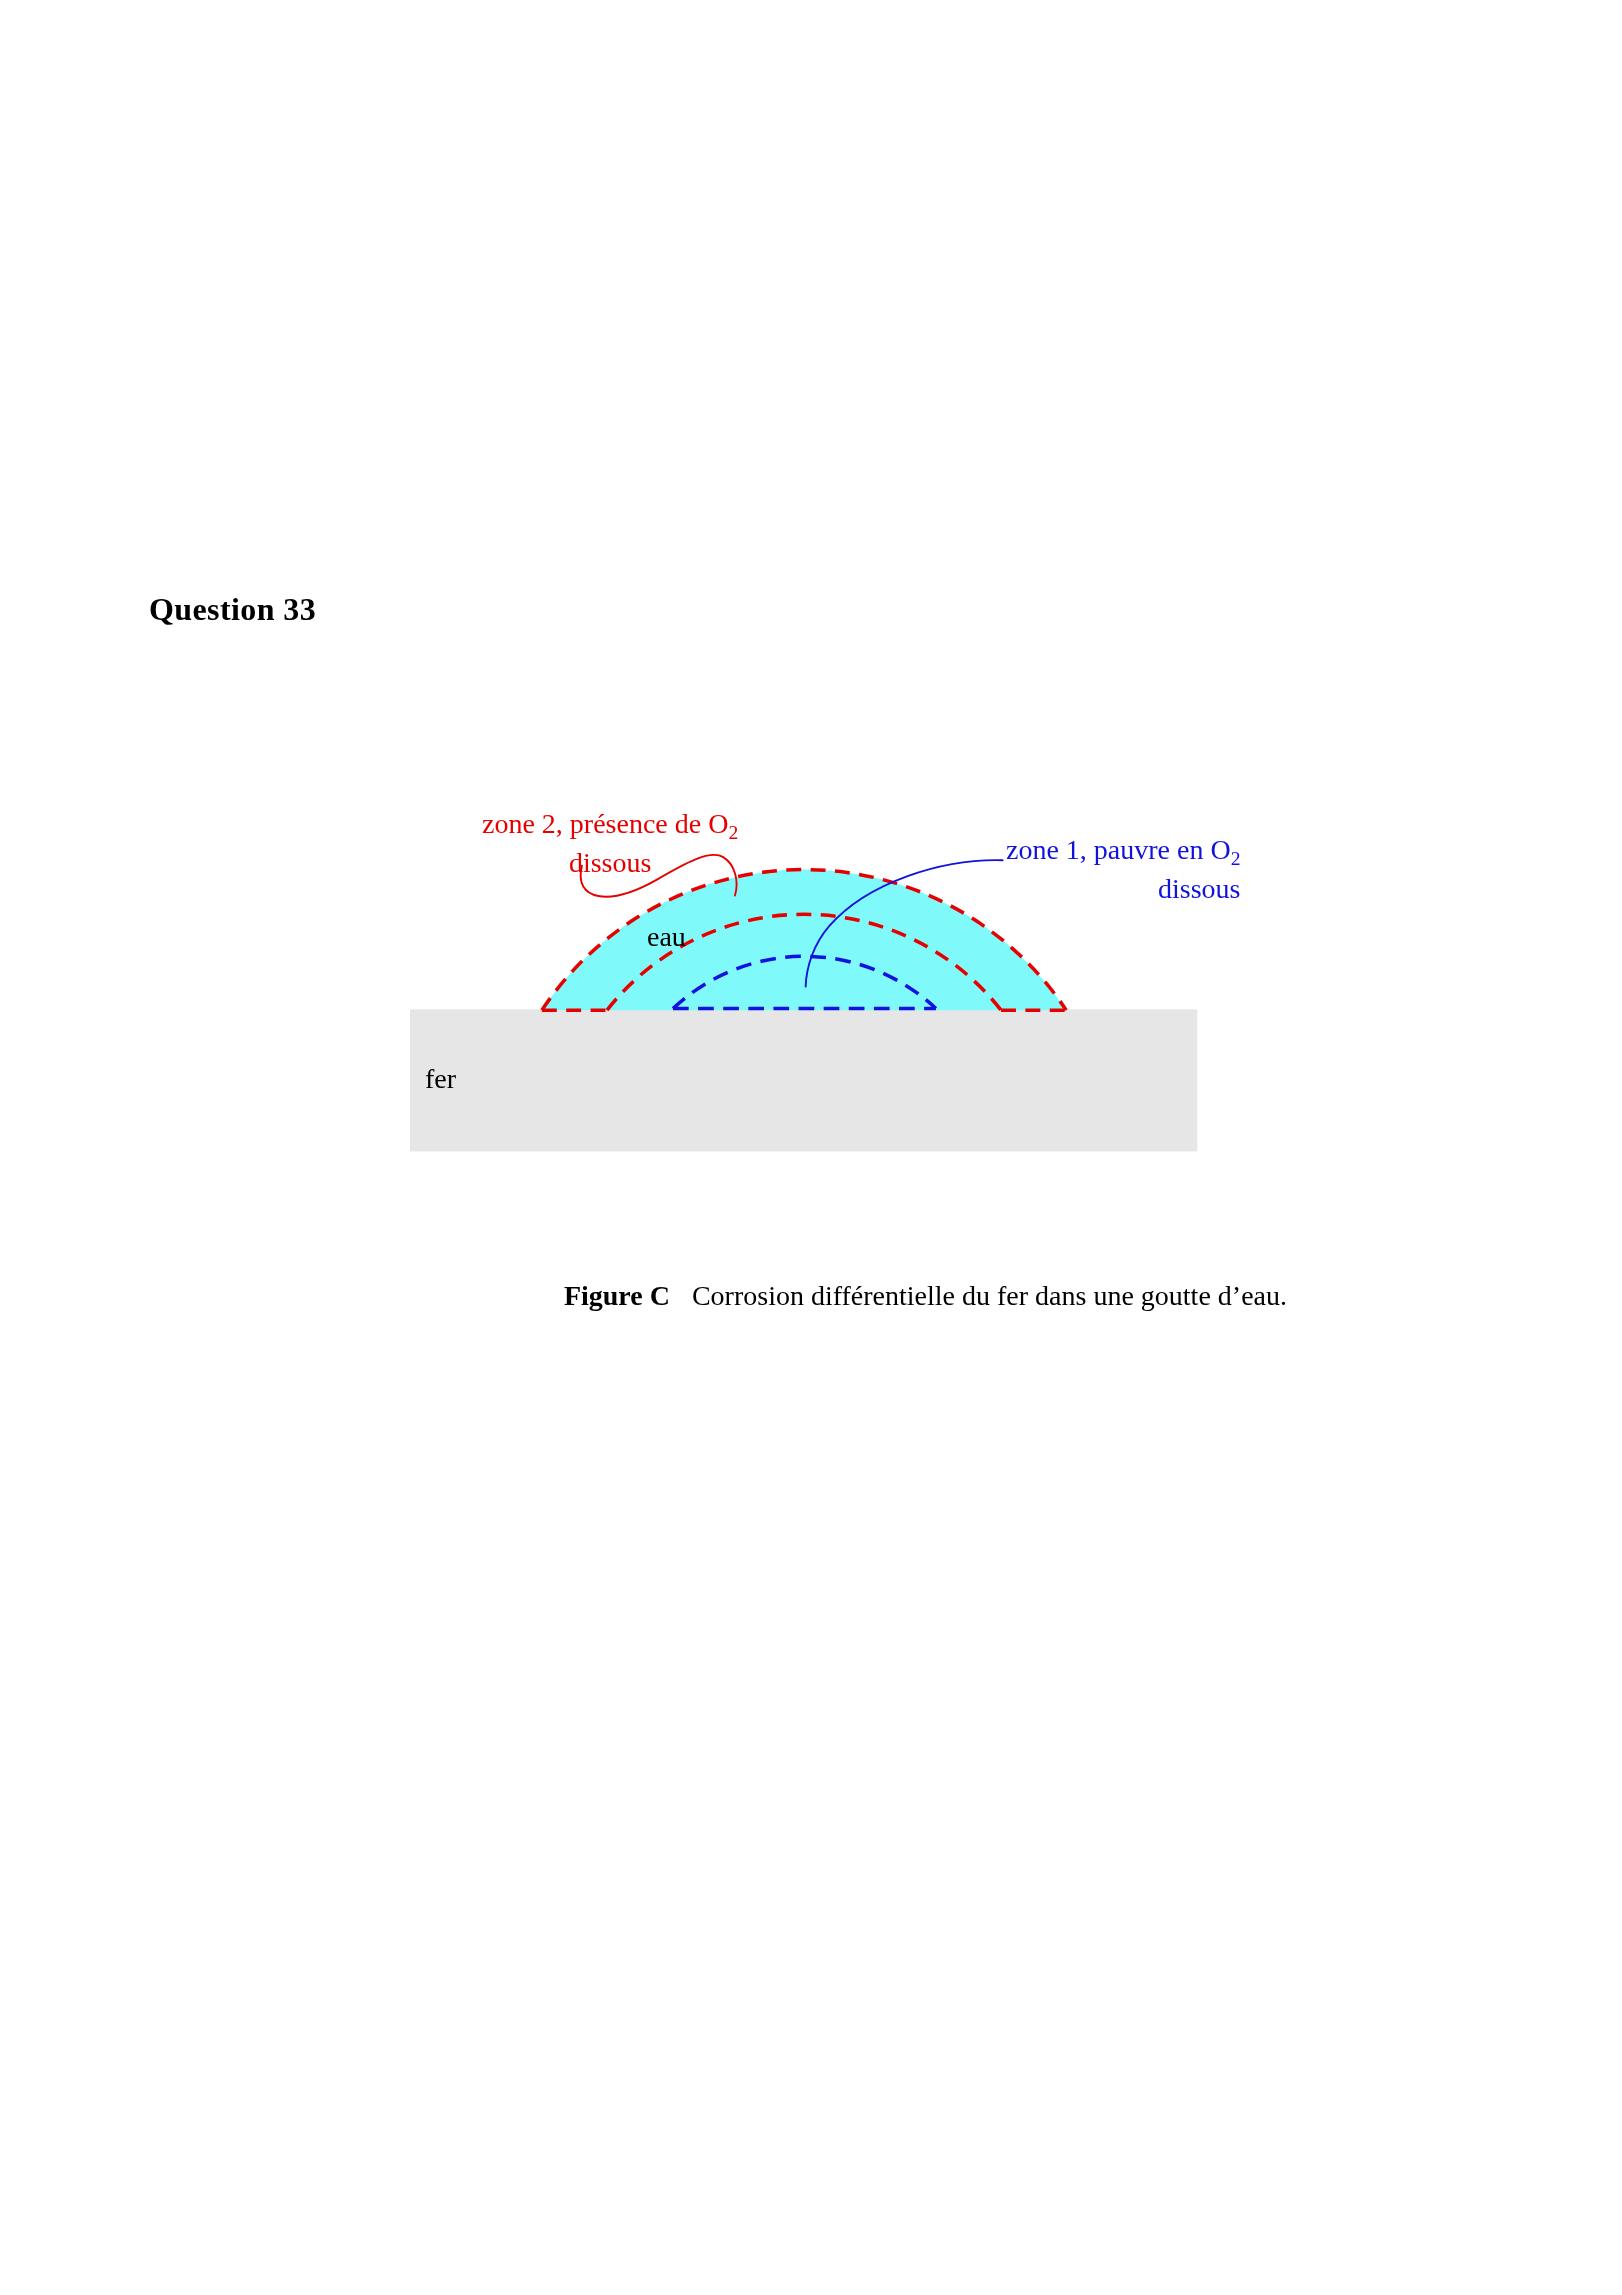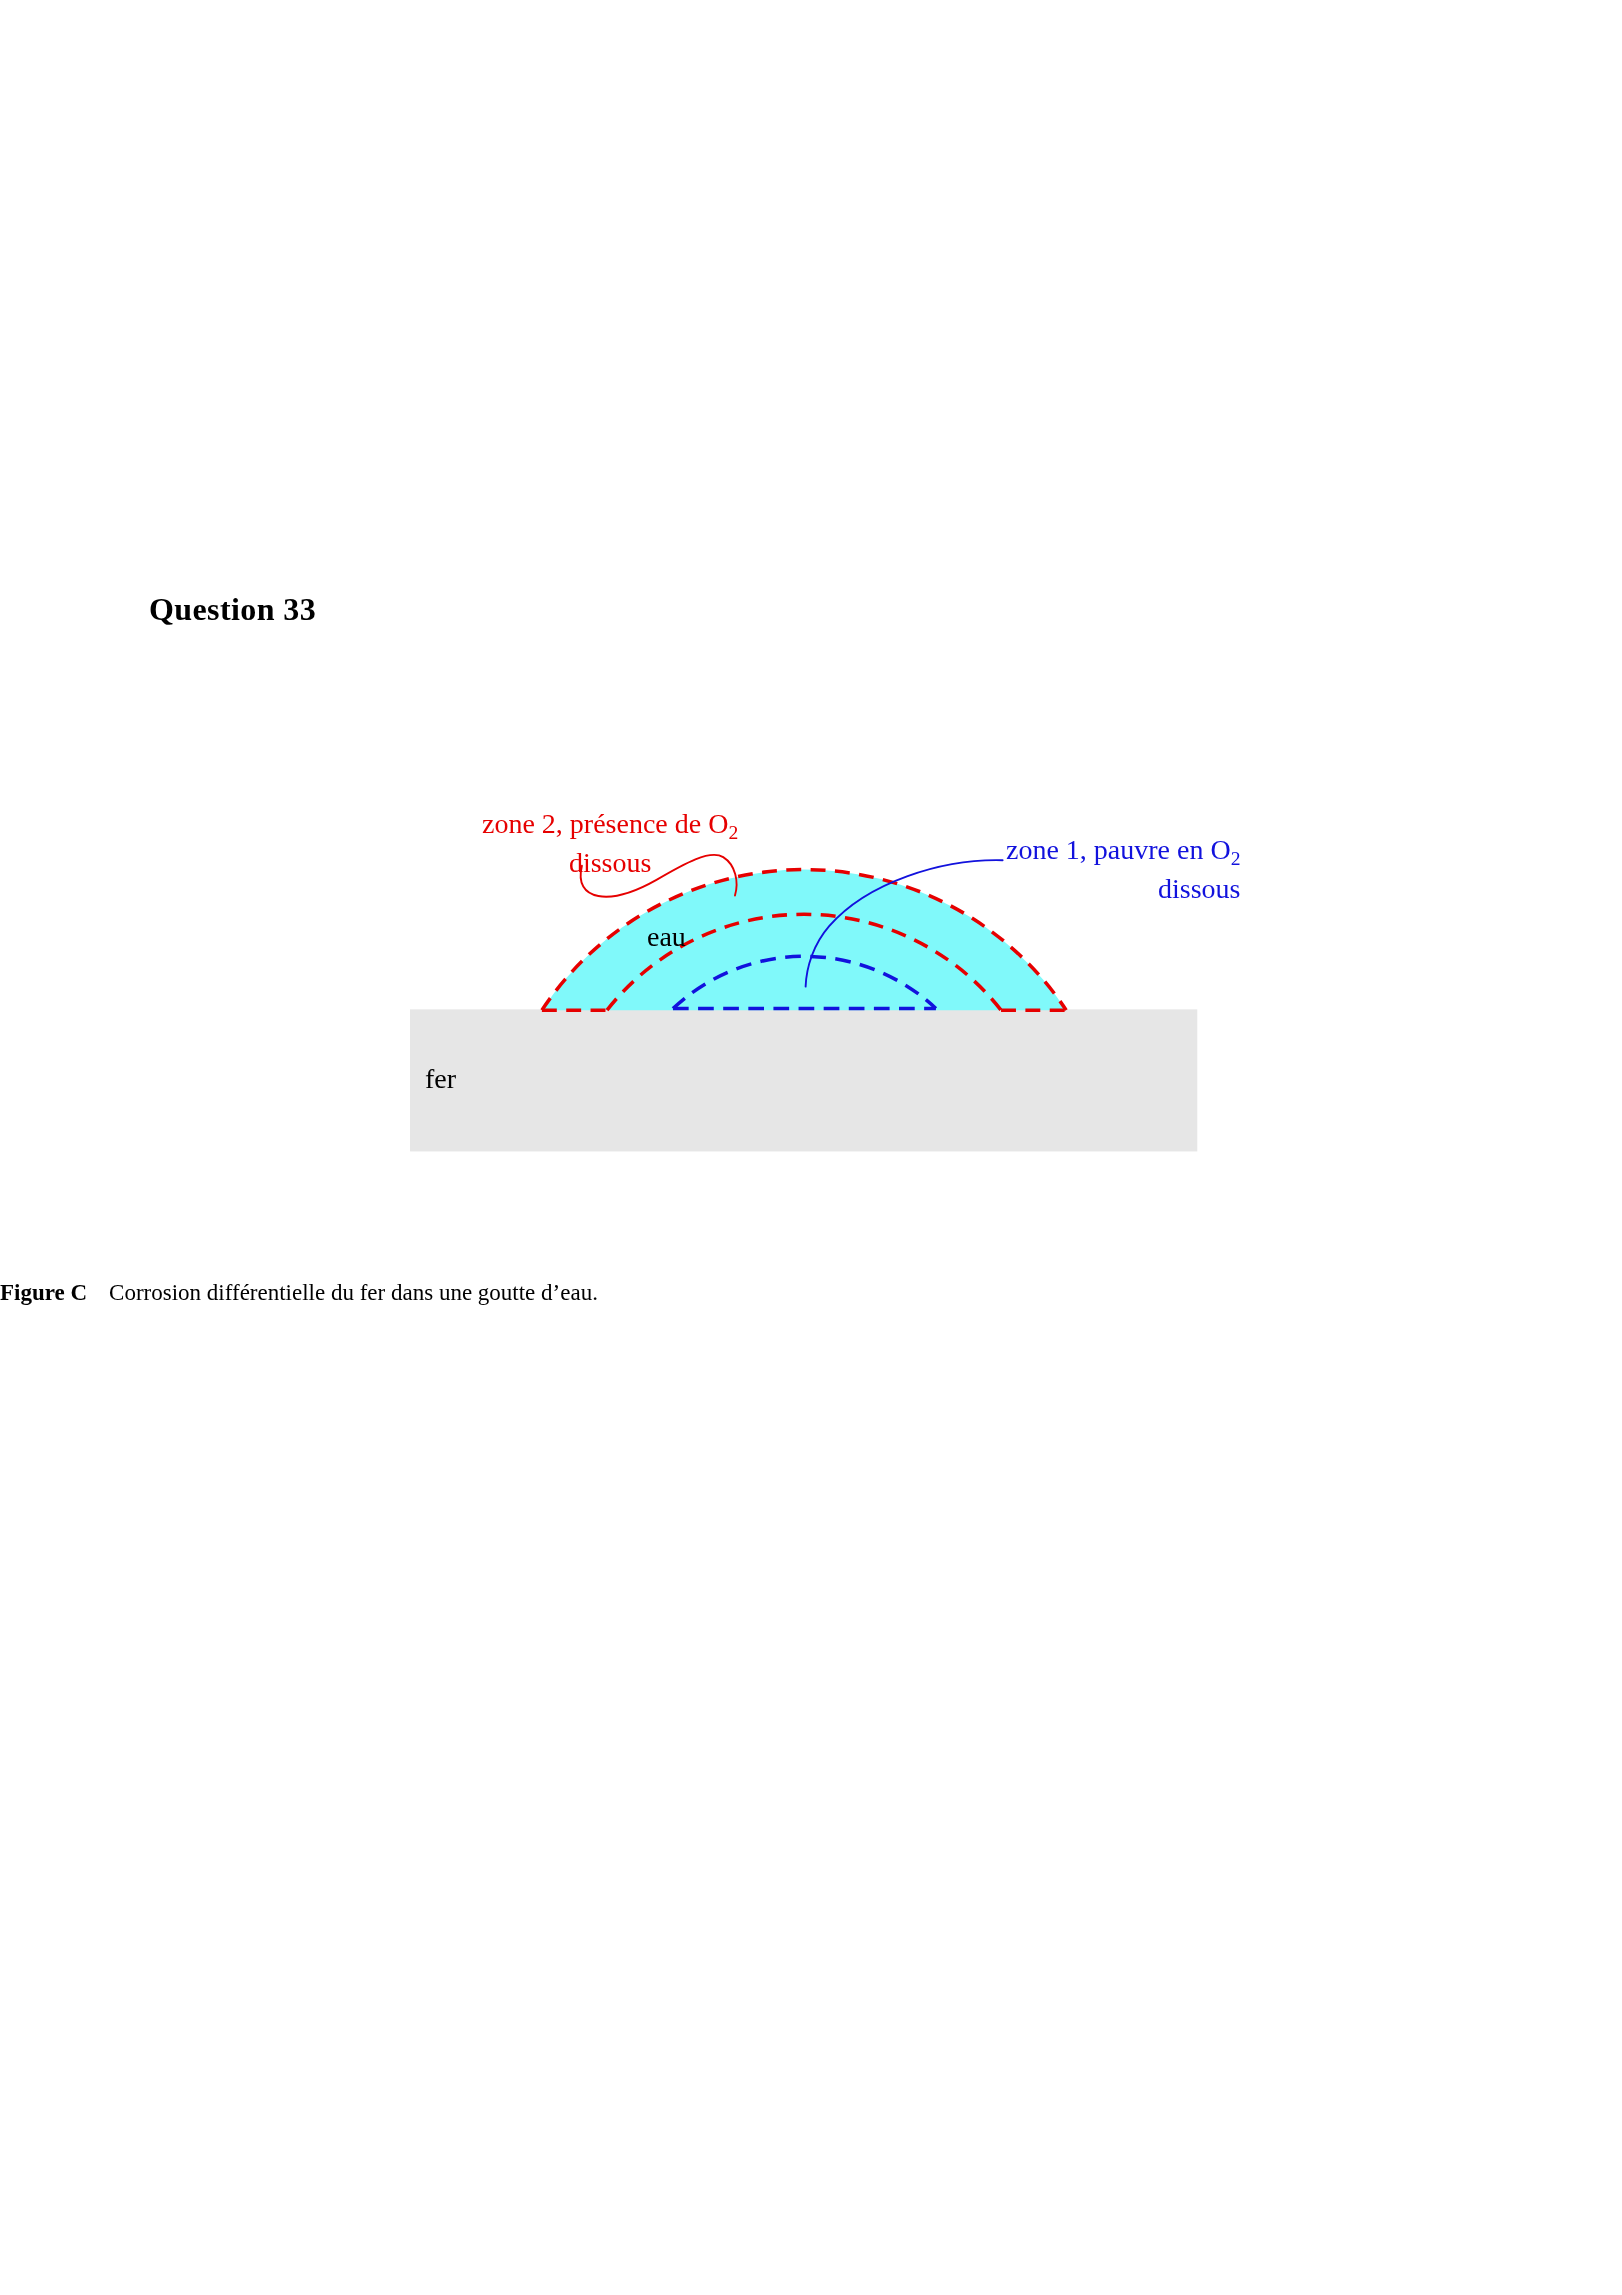--- a/index.html
+++ b/index.html
@@ -45,22 +45,22 @@
 
   .subscript {
     font-size: 0.7em;
     vertical-align: -0.3em;
   }
 
   #figure-caption {
     left: 0;
     top: 1280px;
     width: 1287px;
-    text-align: left;
-    font-size: 23px;
+    text-align: right;
+    font-size: 28px;
     white-space: nowrap;
   }
   #figure-caption .caption-label { font-weight: bold; }
   #figure-caption .caption-gap { display: inline-block; width: 22px; }
 </style>
 </head>
 <body>
 
 <div class="abs" id="question-title">Question 33</div>
 

